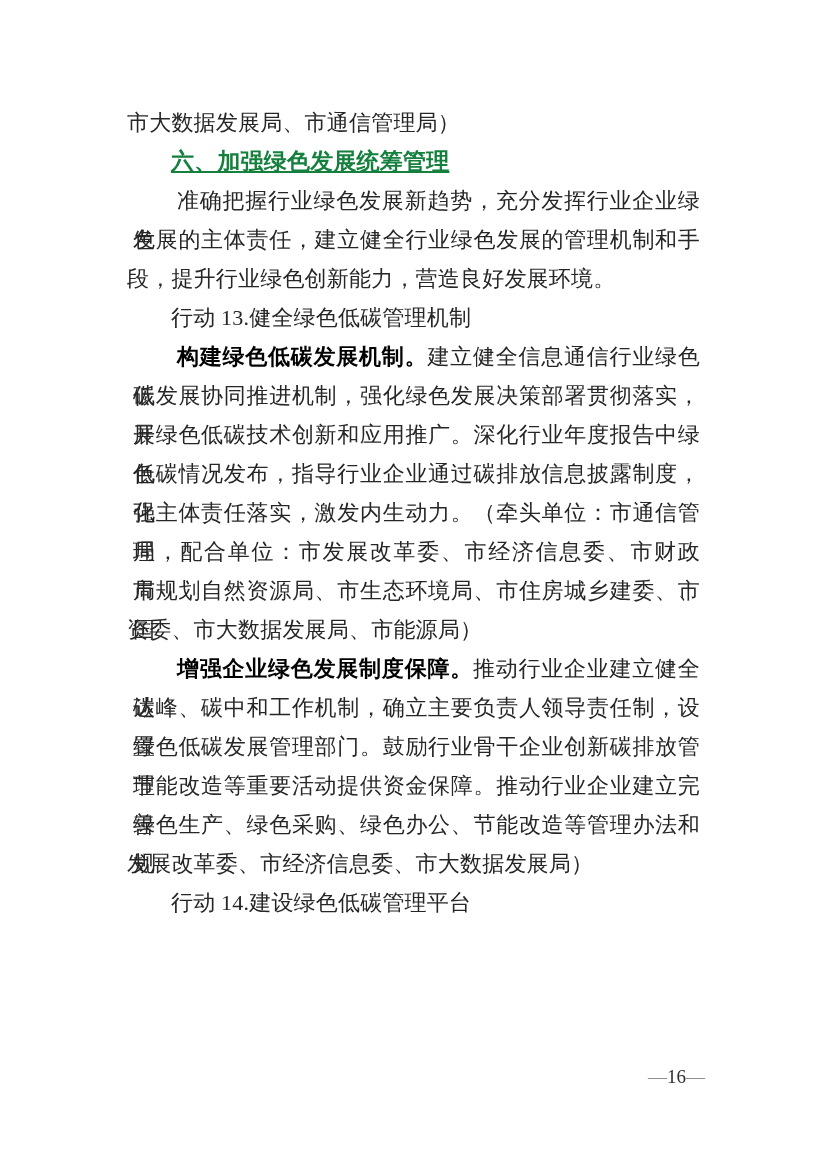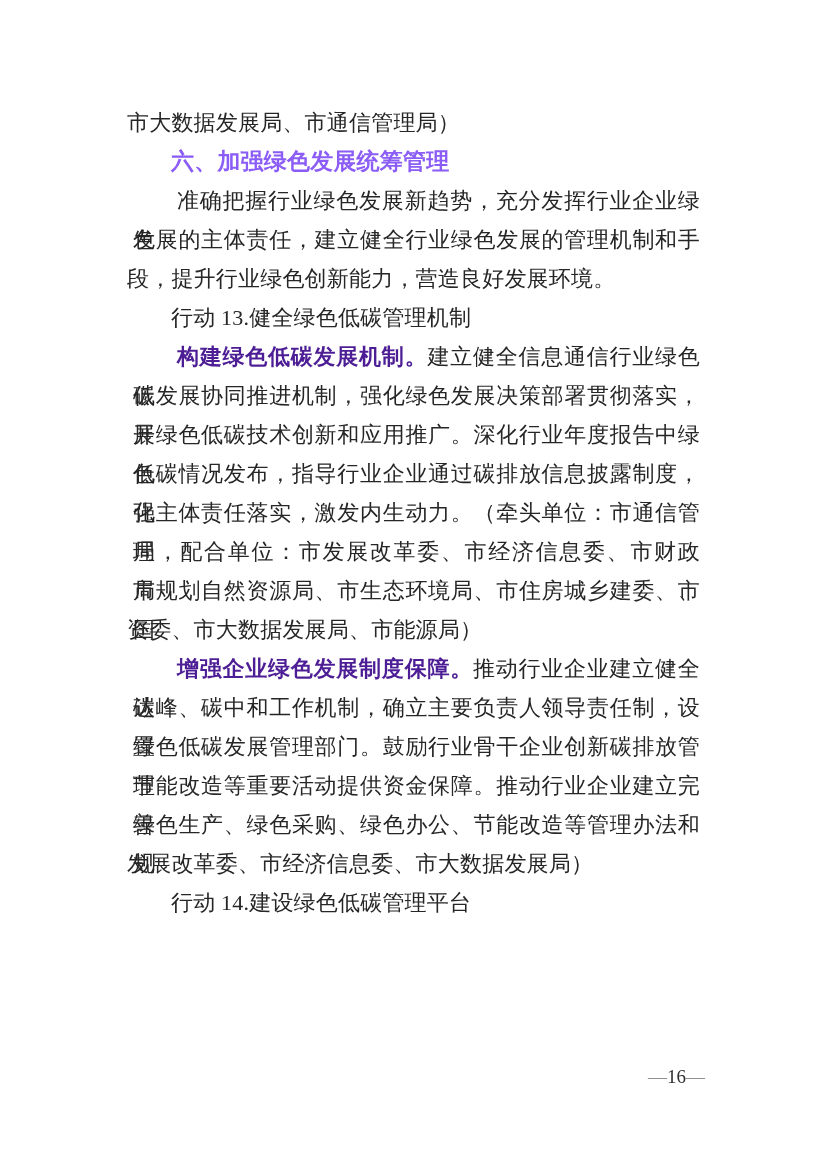--- a/index.html
+++ b/index.html
@@ -47,28 +47,29 @@
   }
   
   .ind {
     text-indent: 44px;
   }
   .heading {
     font-family: "Liberation Sans", "DejaVu Sans", sans-serif;
     font-weight: 700;
     font-size: 23px;
     text-indent: 44px;
-    color: #8b5cf6;
+    color: #15803d;
+    text-decoration: underline;
   }
   .action {
     text-indent: 44px;
   }
   .lead {
     font-weight: 700;
-    color: #4c1d95;
+    color: #000000;
   }
   .footer {
     position: absolute;
     top: 1064px;
     right: 121px;
     height: 26px;
     line-height: 26px;
     font-size: 19px;
     font-family: "Liberation Serif", "DejaVu Serif", serif;
     color: #2f2f2f;

